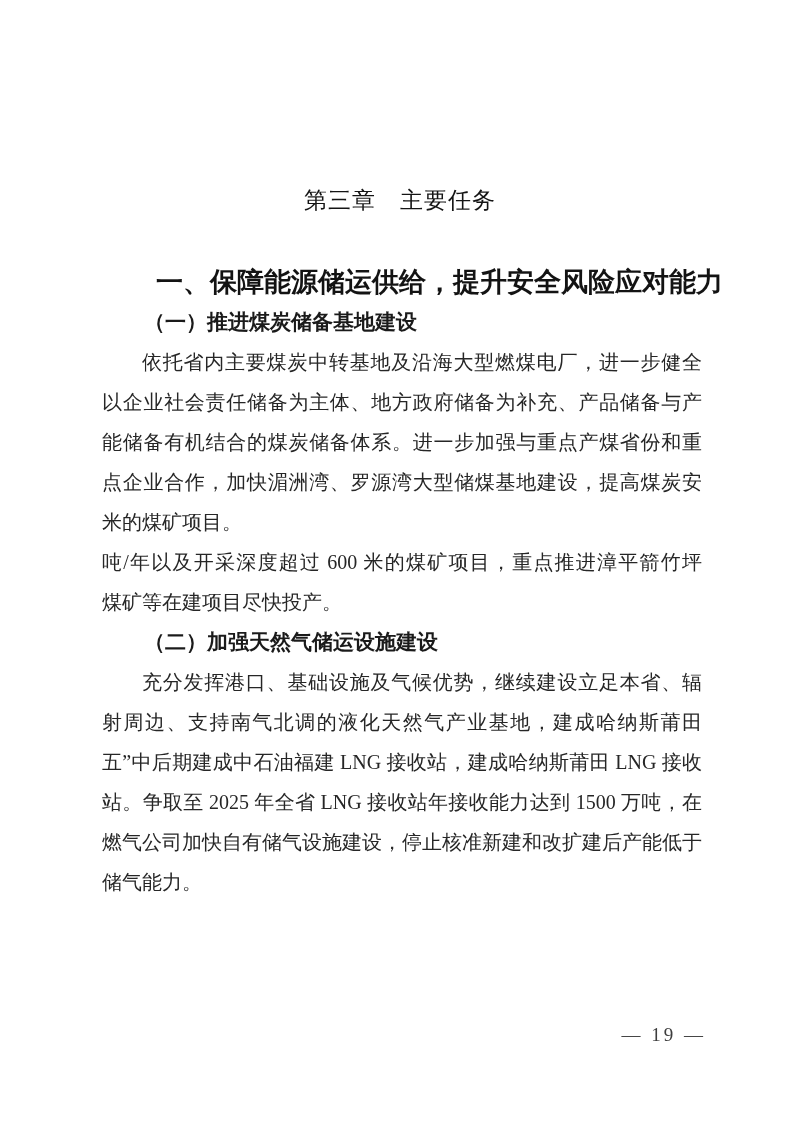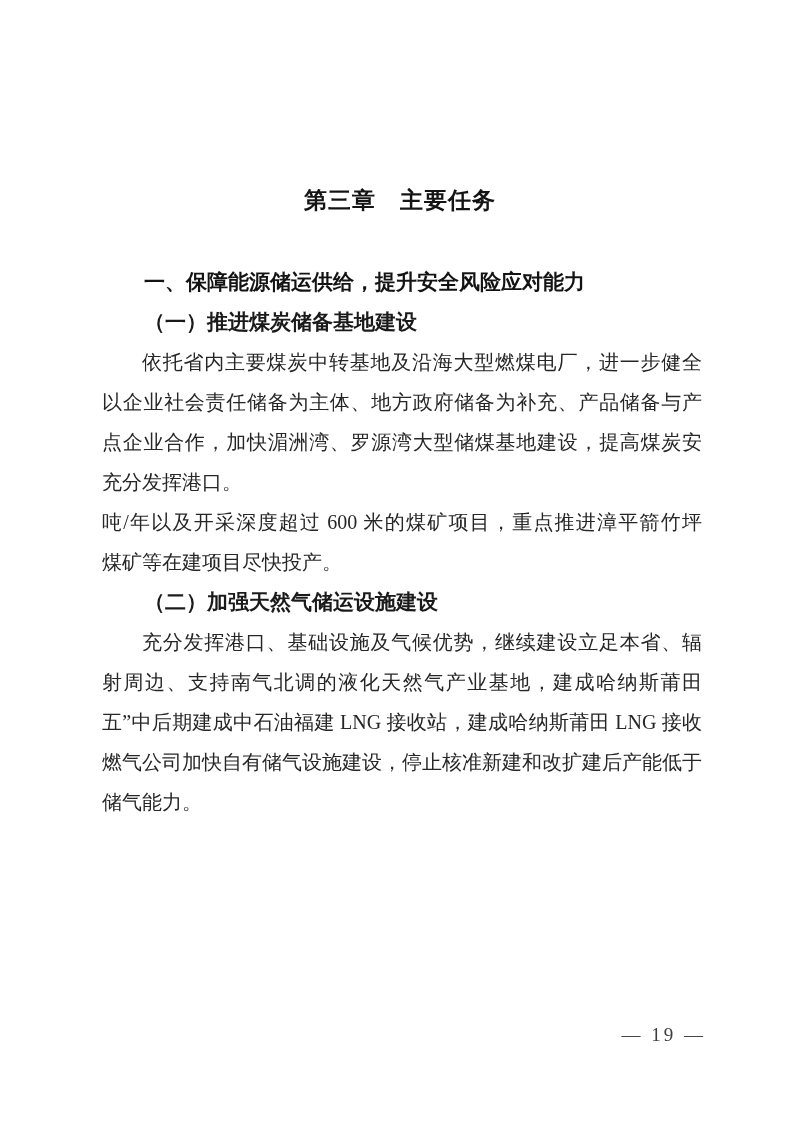--- a/index.html
+++ b/index.html
@@ -15,38 +15,38 @@
       overflow: hidden;
       color: #232323;
     }
     .chapter-title {
       position: absolute;
       top: 185px;
       left: 0;
       width: 100%;
       text-align: center;
       font-family: "Liberation Sans", sans-serif;
-      font-weight: 700;
+      font-weight: 400;
       font-size: 23px;
       color: #141414;
       letter-spacing: 1px;
     }
     .content {
       position: absolute;
       top: 262px;
       left: 102px;
       width: 600px;
       font-size: 20px;
       line-height: 40px;
       color: #262626;
     }
     .h-section {
       font-family: "Liberation Sans", sans-serif;
       font-weight: 700;
-      font-size: 21px;
+      font-size: 27px;
       text-indent: 2em;
       color: #131313;
       white-space: nowrap;
       line-height: 40px;
     }
     .h-sub {
       font-family: Liberation Sans, sans-serif;
       font-weight: 700;
       font-size: 21px;
       text-indent: 2em;
@@ -82,31 +82,33 @@
   <div class="chapter-title">第三章　主要任务</div>
 
   <div class="content">
 
     <div class="h-section">一、保障能源储运供给，提升安全风险应对能力</div>
 
     <div class="h-sub">（一）推进煤炭储备基地建设</div>
 
     <div class="line first">依托省内主要煤炭中转基地及沿海大型燃煤电厂，进一步健全</div>
     <div class="line">以企业社会责任储备为主体、地方政府储备为补充、产品储备与产</div>
+    <div class="line">能储备有机结合的煤炭储备体系。进一步加强与重点产煤省份和重</div>
     <div class="line">点企业合作，加快湄洲湾、罗源湾大型储煤基地建设，提高煤炭安</div>
-    <div class="line last">充分发挥港口。</div>
+    <div class="line last">米的煤矿项目。</div>
 
     <div class="line">吨/年以及开采深度超过 600 米的煤矿项目，重点推进漳平箭竹坪</div>
     <div class="line last">煤矿等在建项目尽快投产。</div>
 
     <div class="h-sub">（二）加强天然气储运设施建设</div>
 
     <div class="line first">充分发挥港口、基础设施及气候优势，继续建设立足本省、辐</div>
     <div class="line">射周边、支持南气北调的液化天然气产业基地，建成哈纳斯莆田</div>
     <div class="line">五”中后期建成中石油福建 LNG 接收站，建成哈纳斯莆田 LNG 接收</div>
+    <div class="line">站。争取至 2025 年全省 LNG 接收站年接收能力达到 1500 万吨，在</div>
     <div class="line">燃气公司加快自有储气设施建设，停止核准新建和改扩建后产能低于</div>
     <div class="line last">储气能力。</div>
 
   </div>
 
   <div class="page-number">— 19 —</div>
 
 </div>
 
 </body></html>

